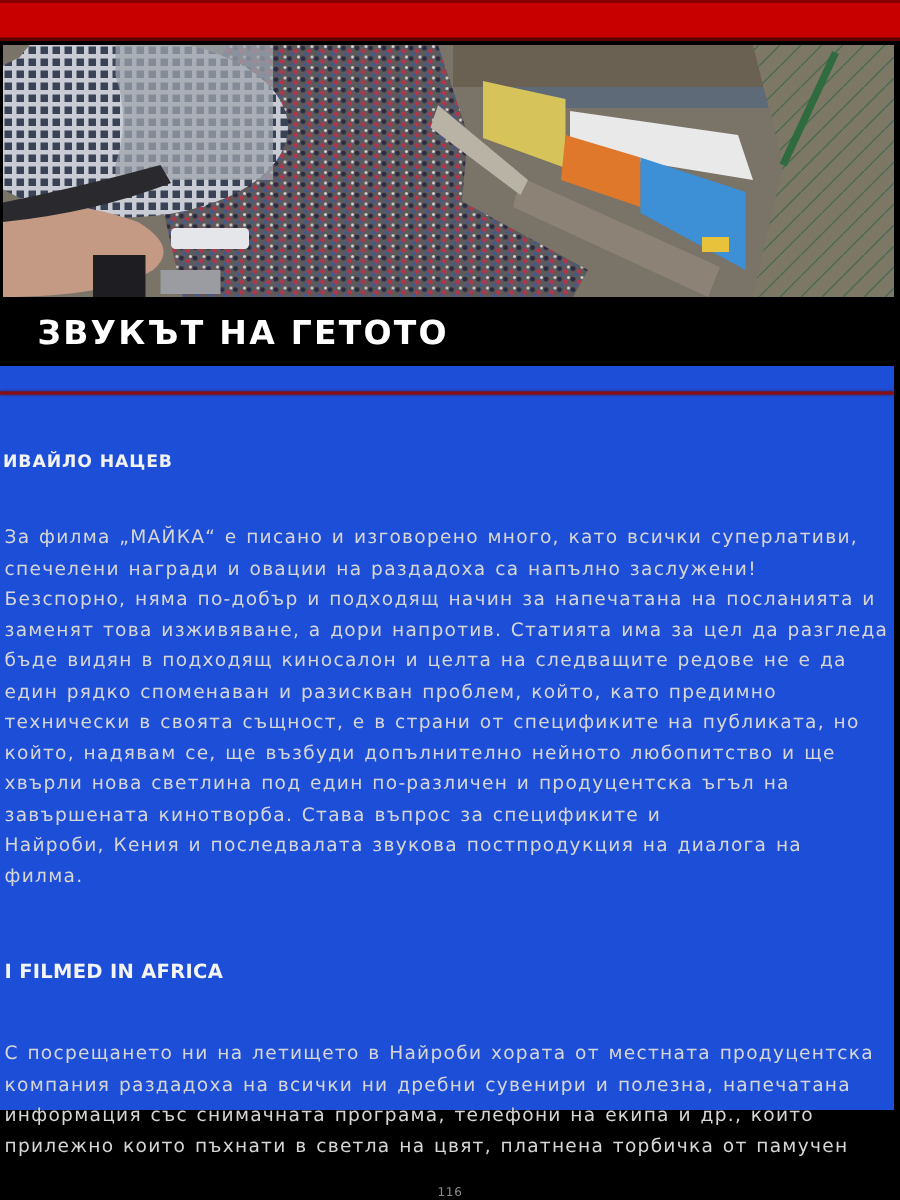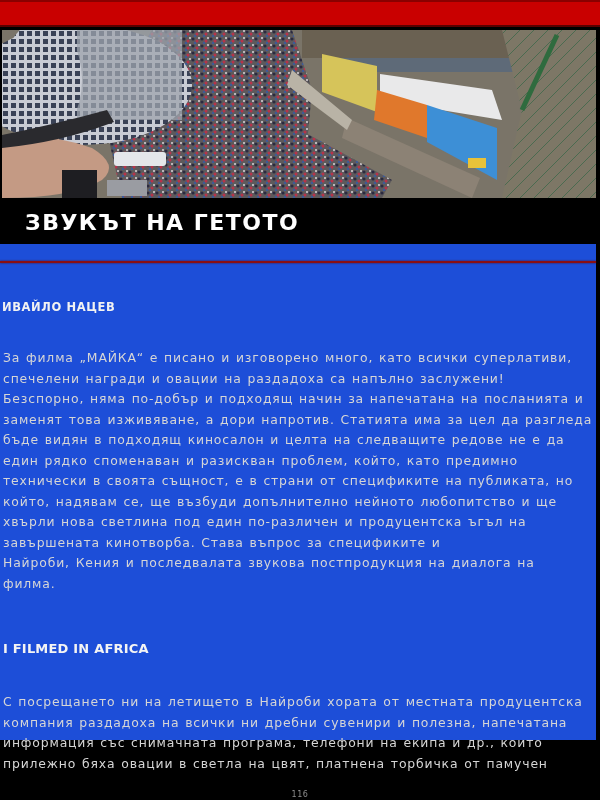--- a/index.html
+++ b/index.html
@@ -153,18 +153,18 @@
       <span class="line">Найроби, Кения и последвалата звукова постпродукция на диалога на</span>
       <span class="line">филма.</span>
     </div>
 
     <h2 class="subheading">I FILMED IN AFRICA</h2>
 
     <div class="body-text para2">
       <span class="line">С посрещането ни на летището в Найроби хората от местната продуцентска</span>
       <span class="line">компания раздадоха на всички ни дребни сувенири и полезна, напечатана</span>
       <span class="line">информация със снимачната програма, телефони на екипа и др., които</span>
-      <span class="line">прилежно бяха овации в светла на цвят, платнена торбичка от памучен</span>
+      <span class="line">прилежно които пъхнати в светла на цвят, платнена торбичка от памучен</span>
     </div>
   </div>
 
   <div class="page-number">116</div>
 </div>
 
 </body></html>

